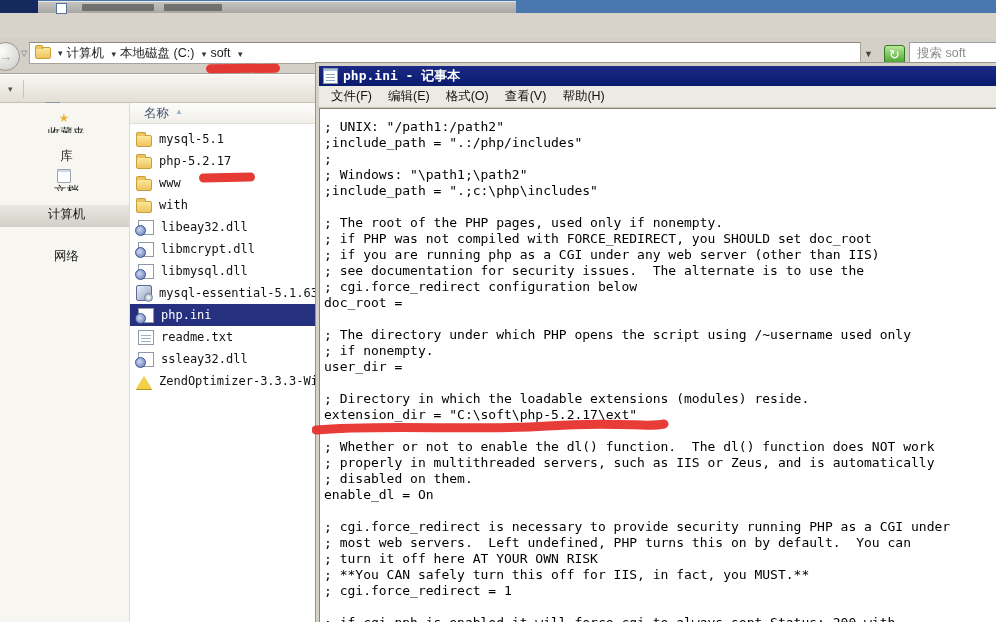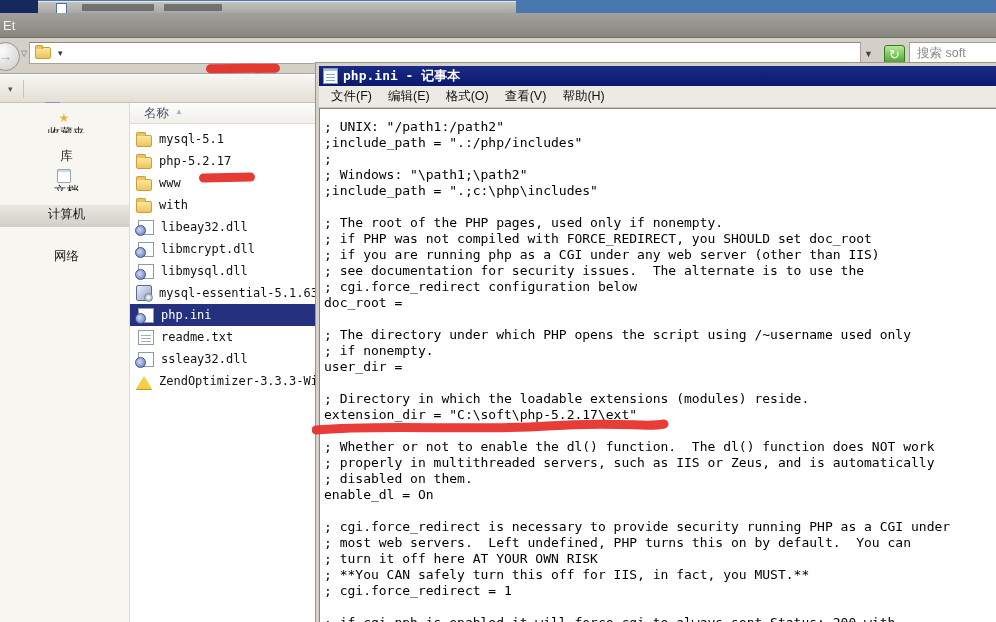--- a/index.html
+++ b/index.html
@@ -141,35 +141,47 @@
 <div class="screen">
 
   <div class="strip-a">
     <div class="strip-a-left"></div>
     <div class="strip-a-panel">
       <div class="strip-a-icon"></div>
       <div class="smudge s1"></div>
       <div class="smudge s2"></div>
     </div>
   </div>
-  <div class="strip-b">
-    <span>Et</span>
-  </div>
 
   <div class="explorer">
 
     <div class="address-row">
       <div class="nav-circle">
         <span>→</span>
       </div>
       <span class="nav-drop">▽</span>
 
       <div class="address-field">
         <span class="addr-folder"></span>
         <span class="crumb-caret">▾</span>
+        <div class="crumbs">
+
+        <span class="crumb-group">
+              <span class="crumb">计算机</span>
+              <span class="crumb-caret">▾</span>
+            </span>
+            <span class="crumb-group">
+              <span class="crumb">本地磁盘 (C:)</span>
+              <span class="crumb-caret">▾</span>
+            </span>
+            <span class="crumb-group">
+              <span class="crumb">soft</span>
+              <span class="crumb-caret">▾</span>
+            </span>
+          </div>
       </div>
 
       <span class="addr-hist">▼</span>
       <div class="refresh-btn">
         <span>↻</span>
       </div>
       <div class="search-field">
         <span>搜索 soft</span>
       </div>
     </div>

